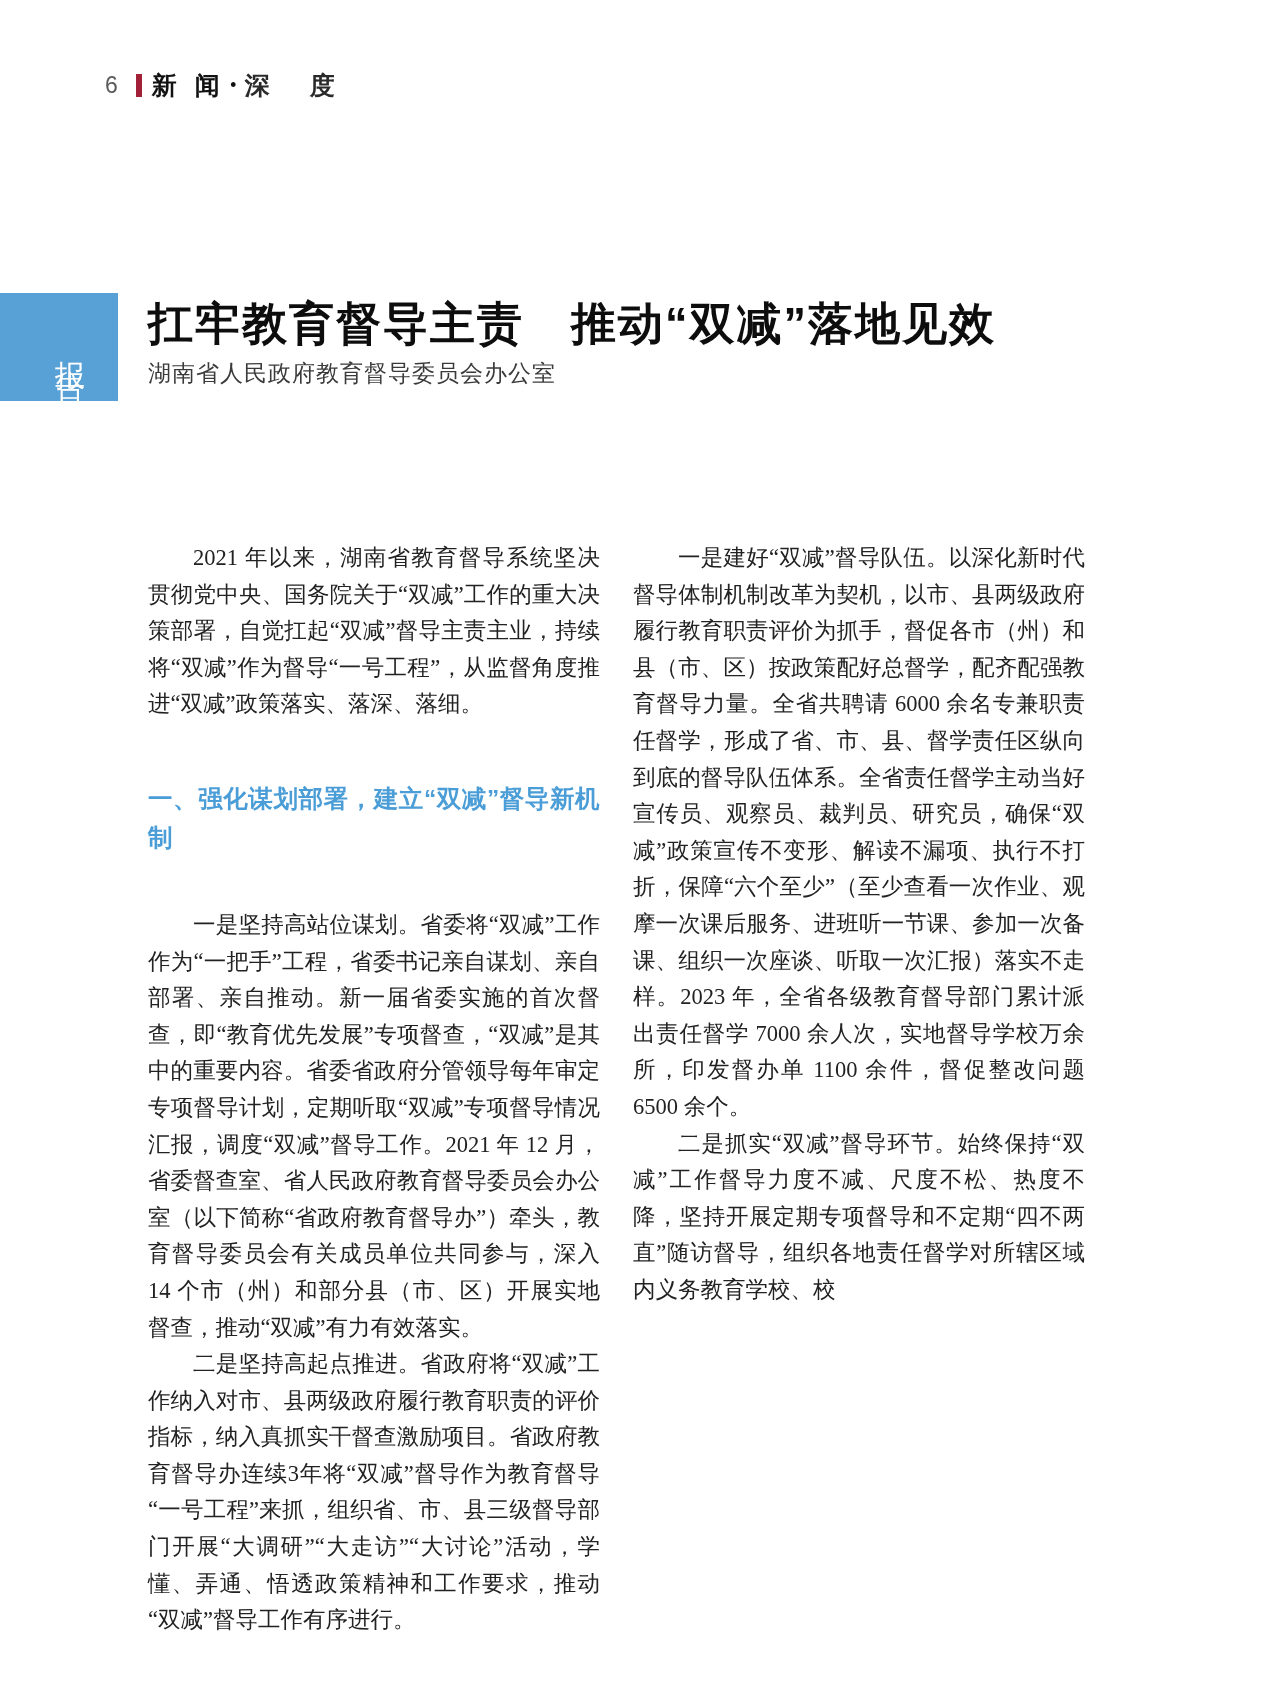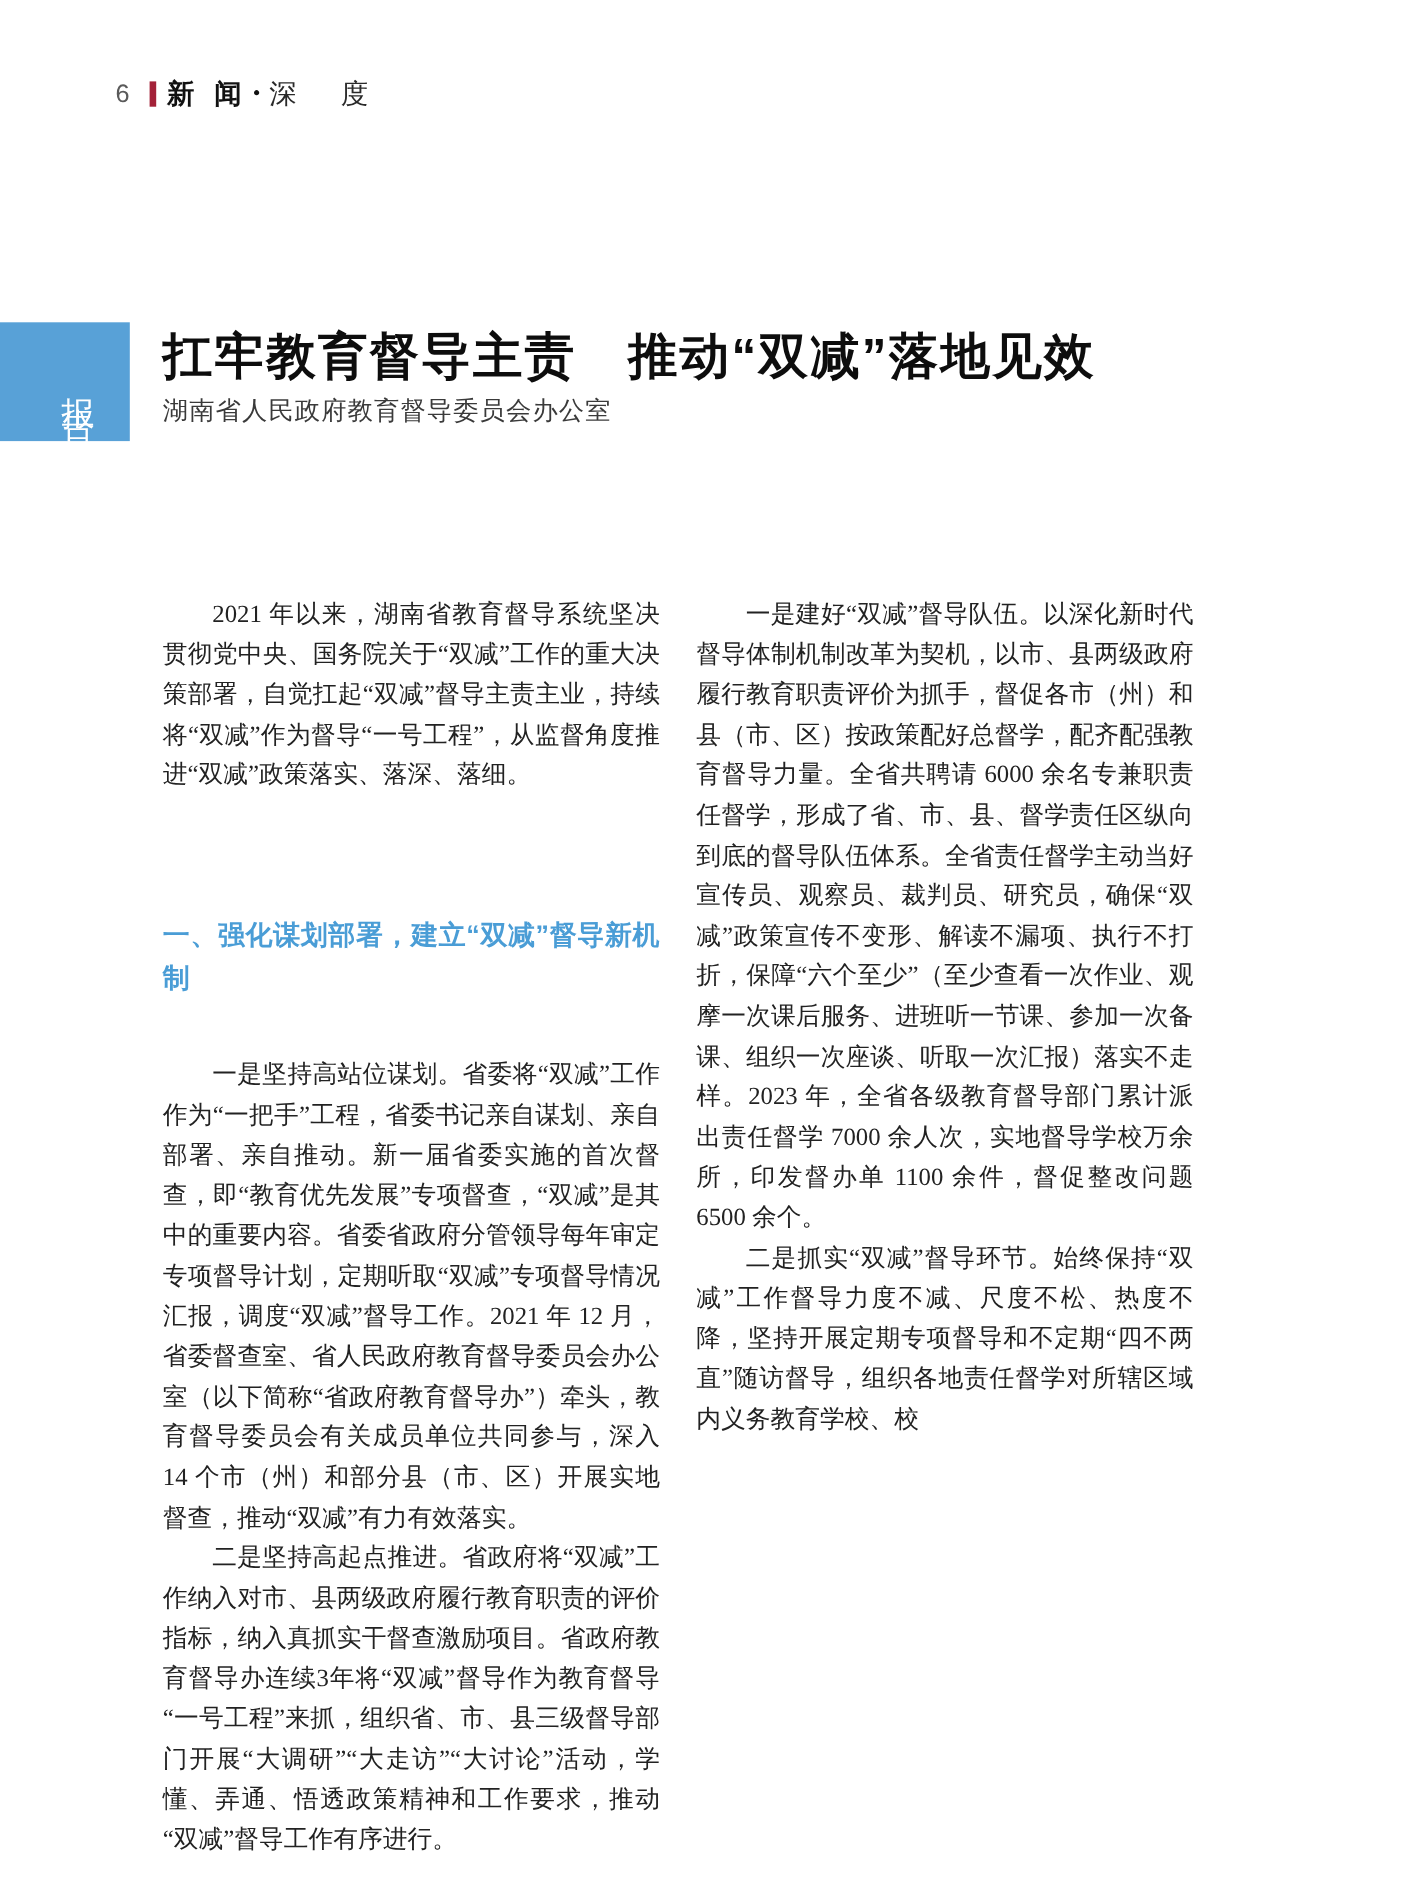--- a/index.html
+++ b/index.html
@@ -42,21 +42,21 @@
     color: #111;
   }
   .section-dot {
     font-size: 20px;
     color: #111;
     margin: 0 2px 0 -8px;
   }
   .section-light {
     font-family: "Liberation Sans", "DejaVu Sans", sans-serif;
     font-size: 25px;
-    font-weight: 400;
+    font-weight: 700;
     letter-spacing: 40px;
     color: #2a2a2a;
     margin-left: 6px;
   }
 
   
   .kicker {
     position: absolute;
     left: 150px;
     top: 162px;
@@ -136,21 +136,21 @@
     margin: 0;
     text-indent: 2em;
   }
 
   .section-heading {
     font-family: "Liberation Sans", "DejaVu Sans", sans-serif;
     font-size: 24.5px;
     font-weight: 600;
     line-height: 39px;
     color: #4a9dd6;
-    margin: 108px 0 50px 0;
+    margin: 56px 0 50px 0;
     text-indent: 0;
     letter-spacing: 0.5px;
   }
 </style>
 </head>
 <body>
 
 <div class="page">
 
   <div class="running-head">

